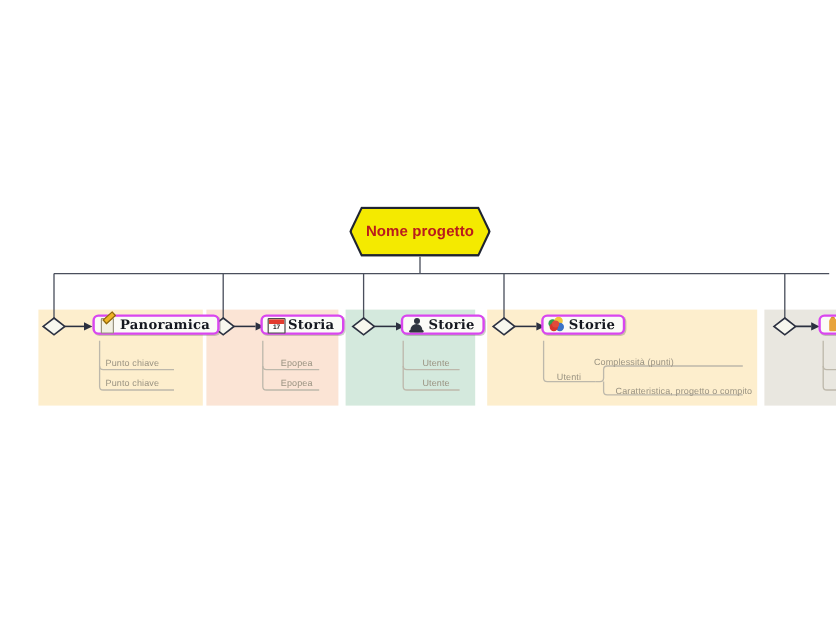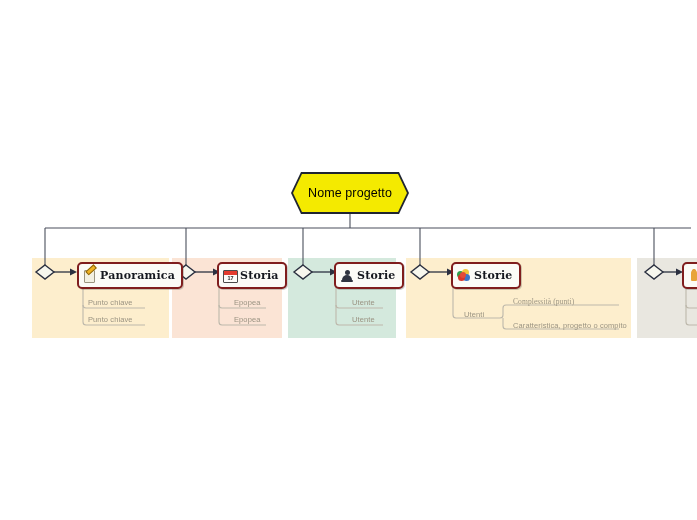--- a/index.html
+++ b/index.html
@@ -61,33 +61,33 @@
     -webkit-clip-path: polygon(9px 0, calc(100% - 9px) 0, 100% 50%, calc(100% - 9px) 100%, 9px 100%, 0 50%);
     clip-path: polygon(9px 0, calc(100% - 9px) 0, 100% 50%, calc(100% - 9px) 100%, 9px 100%, 0 50%);
   }
   #root-label {
     position: absolute;
     inset: 0;
     display: flex;
     align-items: center;
     justify-content: center;
     font-size: 12.5px;
-    font-weight: normal;
-    color: #000000;
+    font-weight: bold;
+    color: #b91c1c;
     letter-spacing: .1px;
     white-space: nowrap;
   }
 
   
   .node-box {
     position: absolute;
-    height: 27px;
+    height: 17px;
     box-sizing: border-box;
     background: #fbfbf7;
-    border: 2px solid #7f1d1d;
+    border: 2px solid #d946ef;
     border-radius: 5px;
     display: flex;
     align-items: center;
     padding: 0 6px 0 4px;
     gap: 4px;
     box-shadow: 1px 1px 0 rgba(80,78,70,.28);
   }
   .node-box .node-label {
     font-family: "DejaVu Serif", "Liberation Serif", serif;
     font-size: 11px;
@@ -324,21 +324,21 @@
     <span class="node-icon ic-burst">
       <span class="p p1"></span>
         <span class="p p2"></span>
       <span class="p p3"></span>
         <span class="p p4"></span>
       <span class="core"></span>
     </span>
     <span class="node-label">Storie</span>
   </div>
   <div class="leaf" style="left:464px; top:311px;">Utenti</div>
-  <div class="leaf" style="left:513px; top:298px;font-family:Liberation Serif, serif;">Complessità (punti)</div>
+  <div class="leaf" style="left:495px; top:298px;">Complessità (punti)</div>
   <div class="leaf" style="left:513px; top:322px;">Caratteristica, progetto o compito</div>
 
   <div class="node-box" style="left:682px; top:262px; width:40px;">
     <span class="node-icon ic-fig">
       <span class="dot"></span>
         <span class="body"></span>
     </span>
     <span class="node-label"></span>
   </div>
 

